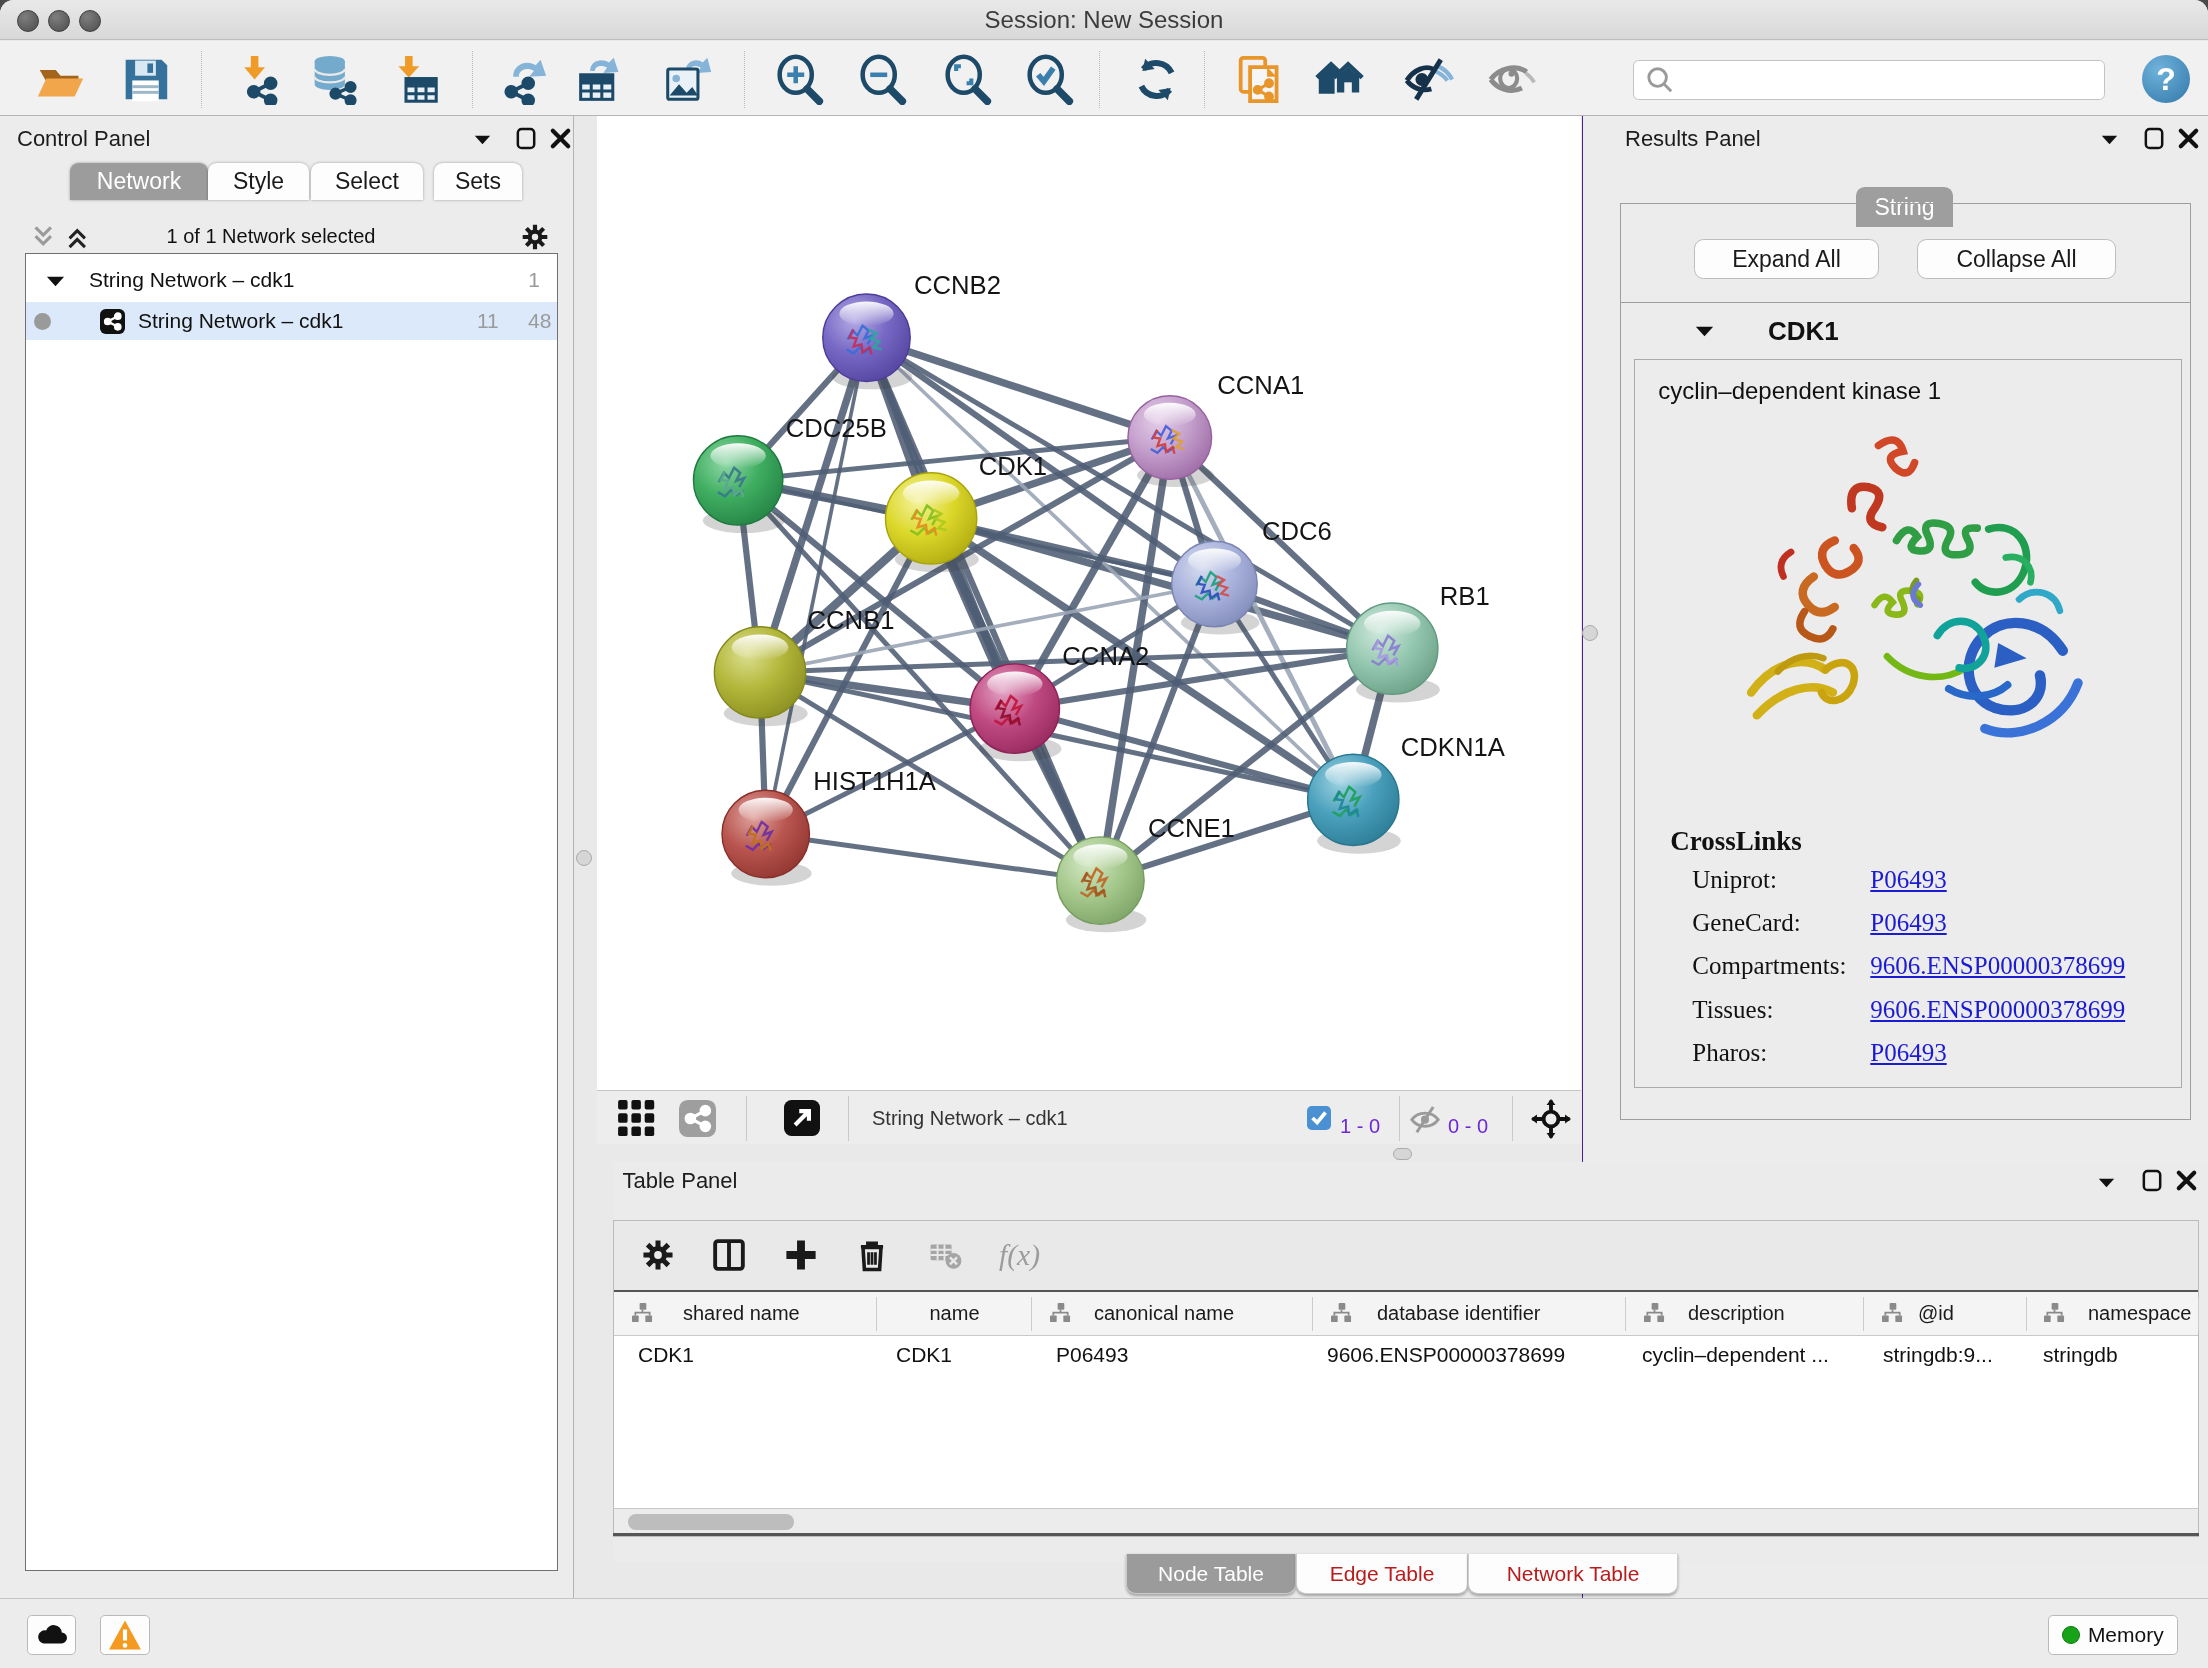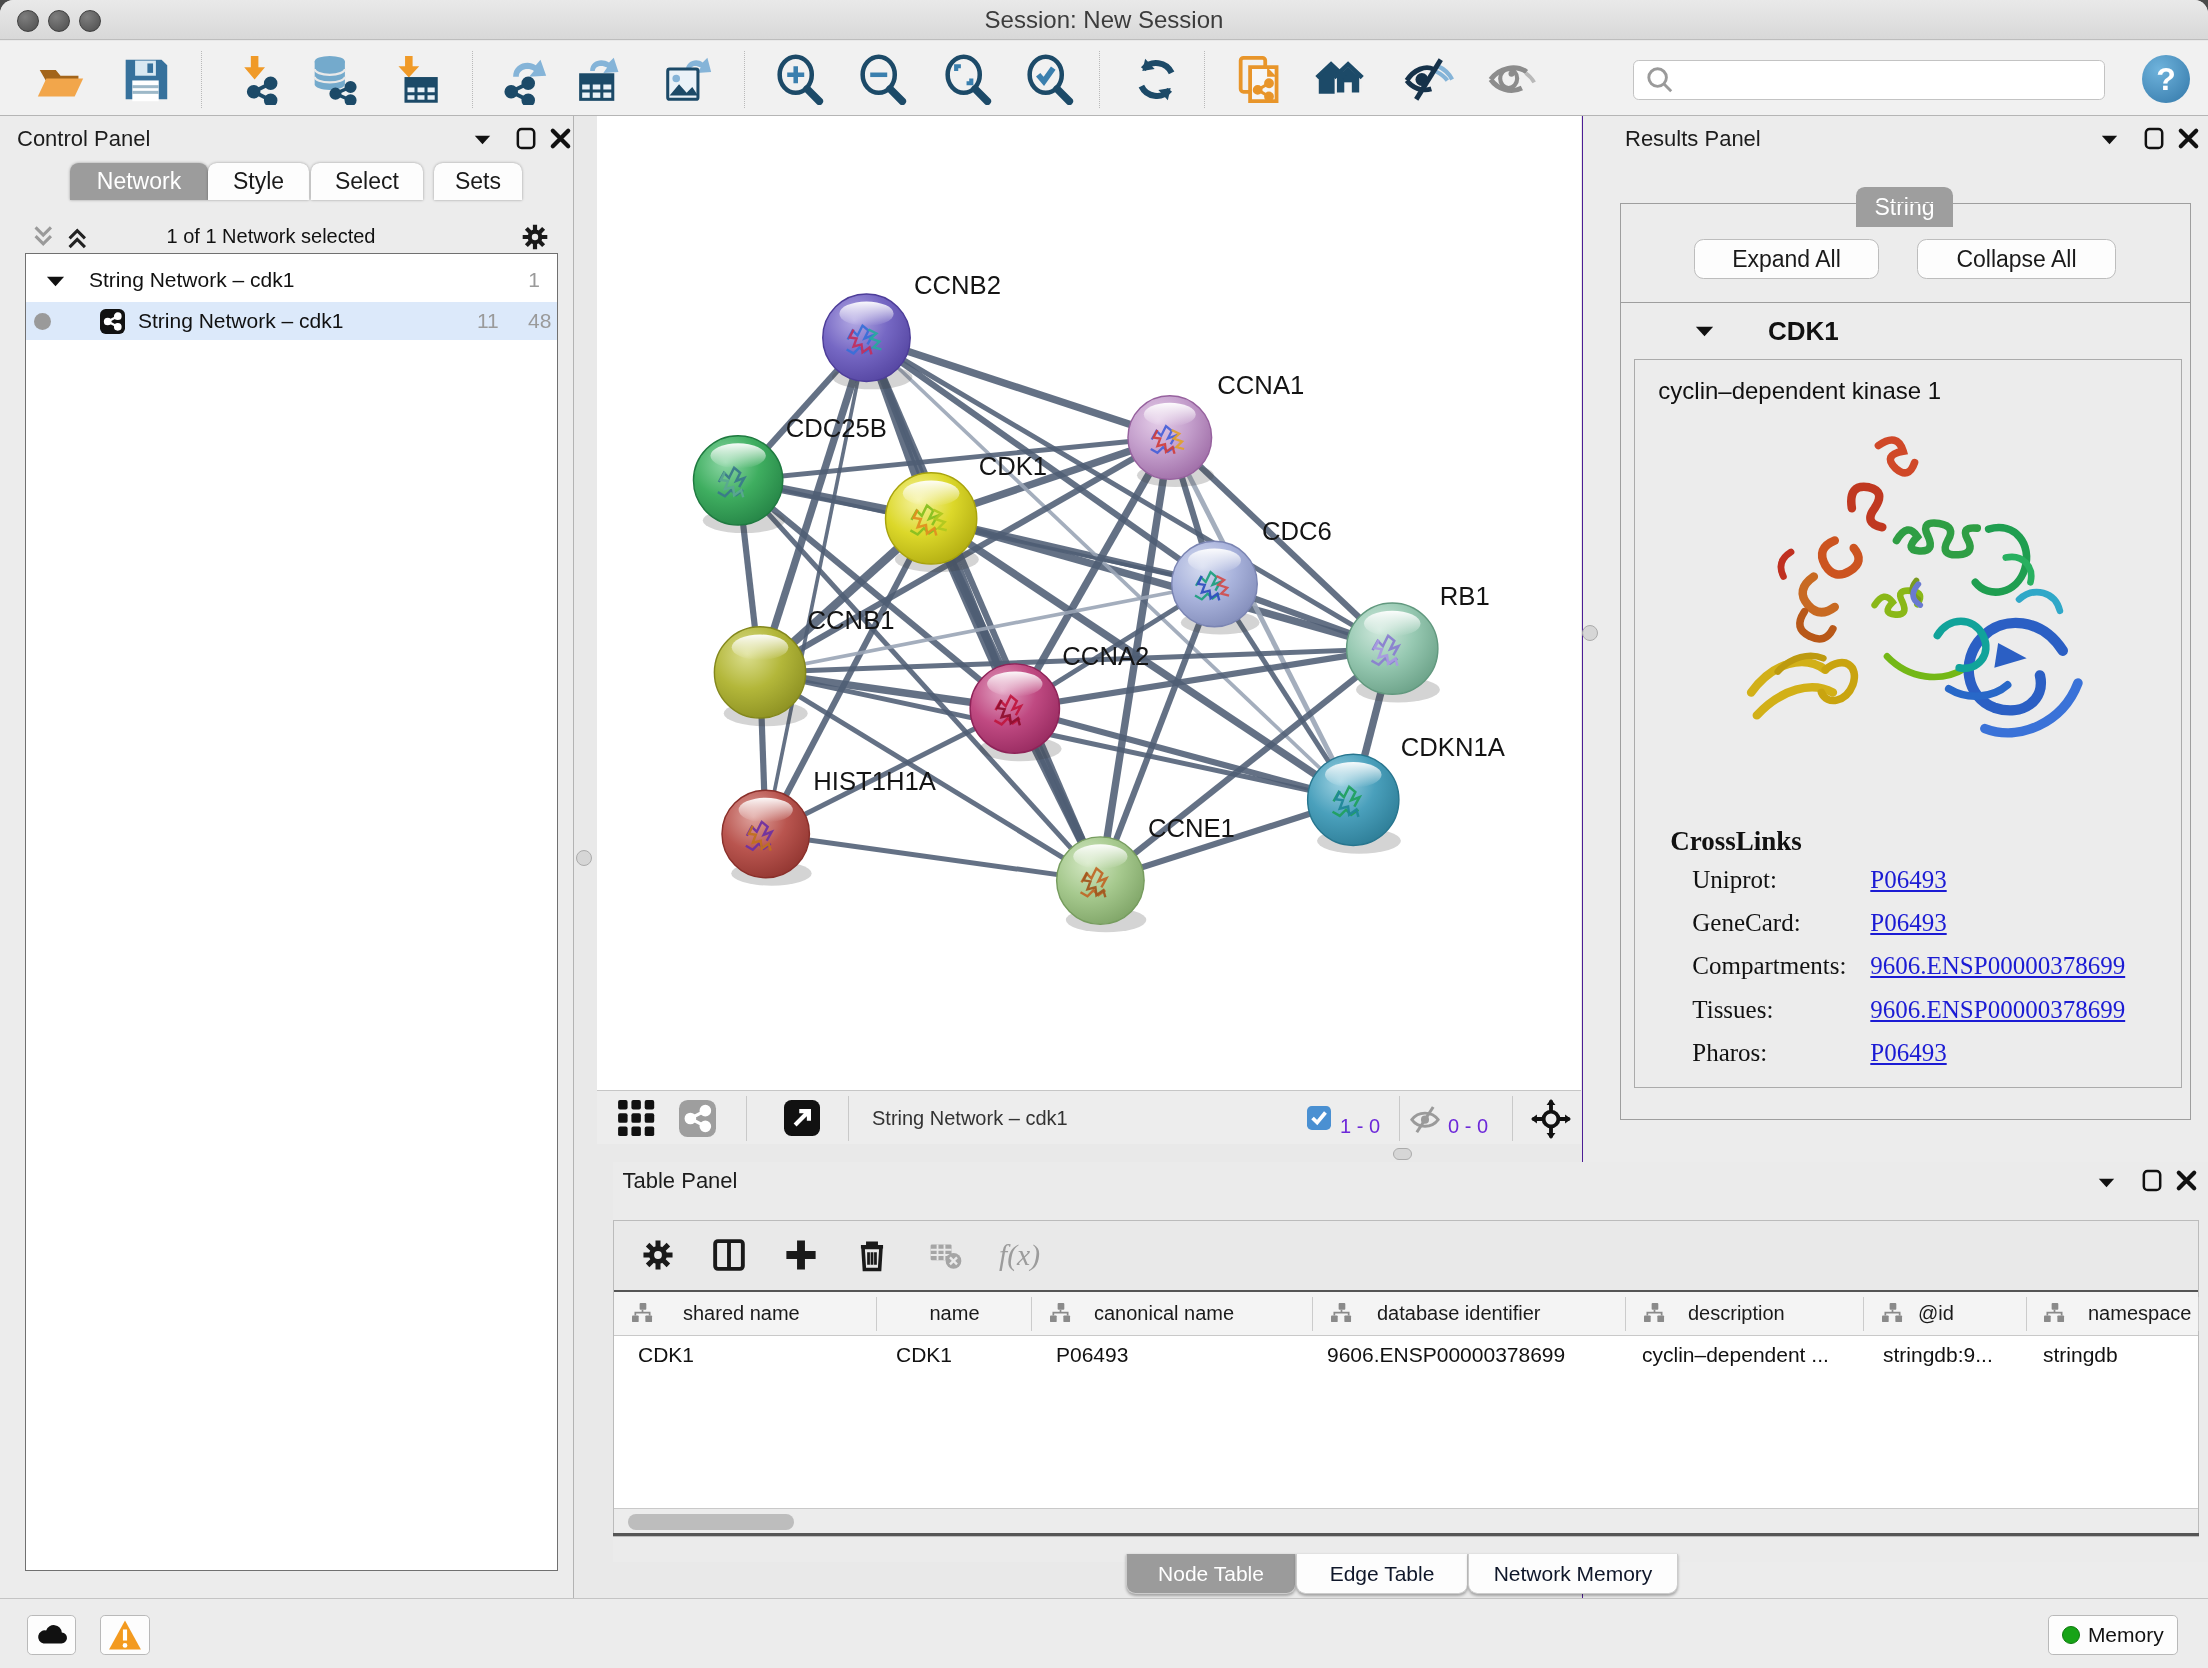--- a/index.html
+++ b/index.html
@@ -70,21 +70,21 @@
   #tp-table{position:absolute;left:0;top:69px;width:1584px;height:245px;background:#fff;border-top:2.9px solid #555;}
   #tp-headrow{position:absolute;left:0;top:0;width:100%;height:44px;background:#f4f4f4;border-bottom:1px solid #c9c9c9;}
   .th{position:absolute;top:0;height:44px;font-size:20px;color:#1a1a1a;}
   .th .lbl{position:absolute;top:9.5px;}
   .th .csep{position:absolute;right:0;top:4.8px;height:34px;border-left:1px solid #ccc;}
   .td{position:absolute;top:51px;font-size:21px;color:#111;white-space:nowrap;}
   #tp-hscroll{position:absolute;left:0;bottom:0;width:100%;height:27px;background:#ececec;border-top:1px solid #c9c9c9;}
   #tp-thumb{position:absolute;left:14.3px;top:4.8px;width:166px;height:16px;background:#bdbdbd;border-radius:8.6px;}
   #tp-bottom-border{position:absolute;left:0;top:371px;width:1586px;height:2.9px;background:#555;}
   #tp-tabs{position:absolute;left:513px;top:392px;display:flex;}
-  .tp-tab{height:40px;line-height:40px;text-align:center;font-size:21px;color:#0f172a;background:#fdfdfd;
+  .tp-tab{height:40px;line-height:40px;text-align:center;font-size:21px;color:#b91c1c;background:#fdfdfd;
           border-radius:0 0 9.5px 9.5px;box-shadow:0 1.9px 2.9px rgba(0,0,0,.3);border:1px solid #ccc;border-top:none;}
   .tp-tab.sel{background:#9b9b9b;color:#fff;}
   
   #statusbar{left:0;top:1598px;width:2208px;height:70px;background:#ececec;border-top:1px solid #c4c4c4;}
   .sbtn{position:absolute;top:16px;height:40px;background:#fdfdfd;border:1px solid #b9b9b9;border-radius:4.8px;
         display:flex;align-items:center;justify-content:center;}
   #memory-btn{left:2048px;width:130px;font-size:21px;color:#111;}
   #memory-dot{width:18px;height:18px;border-radius:50%;background:#17a317;margin-right:7.6px;border:1px solid #0d7a0d;}
   text.nodelabel{font-family:"Liberation Sans",sans-serif;font-size:27px;fill:#141414;}
 </style>
@@ -810,21 +810,21 @@
           </div>
         <div id="tp-hscroll">
           <div id="tp-thumb"></div>
         </div>
       </div>
     </div>
     <div id="tp-bottom-border"></div>
     <div id="tp-tabs">
         <div class="tp-tab sel" style="width: 170px;">Node Table</div>
         <div class="tp-tab" style="width: 172px;">Edge Table</div>
-        <div class="tp-tab" style="width: 210px;">Network Memory</div>
+        <div class="tp-tab" style="width: 210px;">Network Table</div>
       </div>
   </div>
 
   <div id="statusbar" class="abs">
     <div class="sbtn" style="left:27px;width:49px">
       <svg width="34" height="34" viewBox="0 0 26 26">
         <path d="M6.5 19.5 h13.5 a4.2 4.2 0 0 0 .5 -8.4 a6.2 6.2 0 0 0 -12 -1.6 a4.8 4.8 0 0 0 -2 10 z" fill="#111"></path>
       </svg>
     </div>
     <div class="sbtn" style="left:100px;width:50px">

